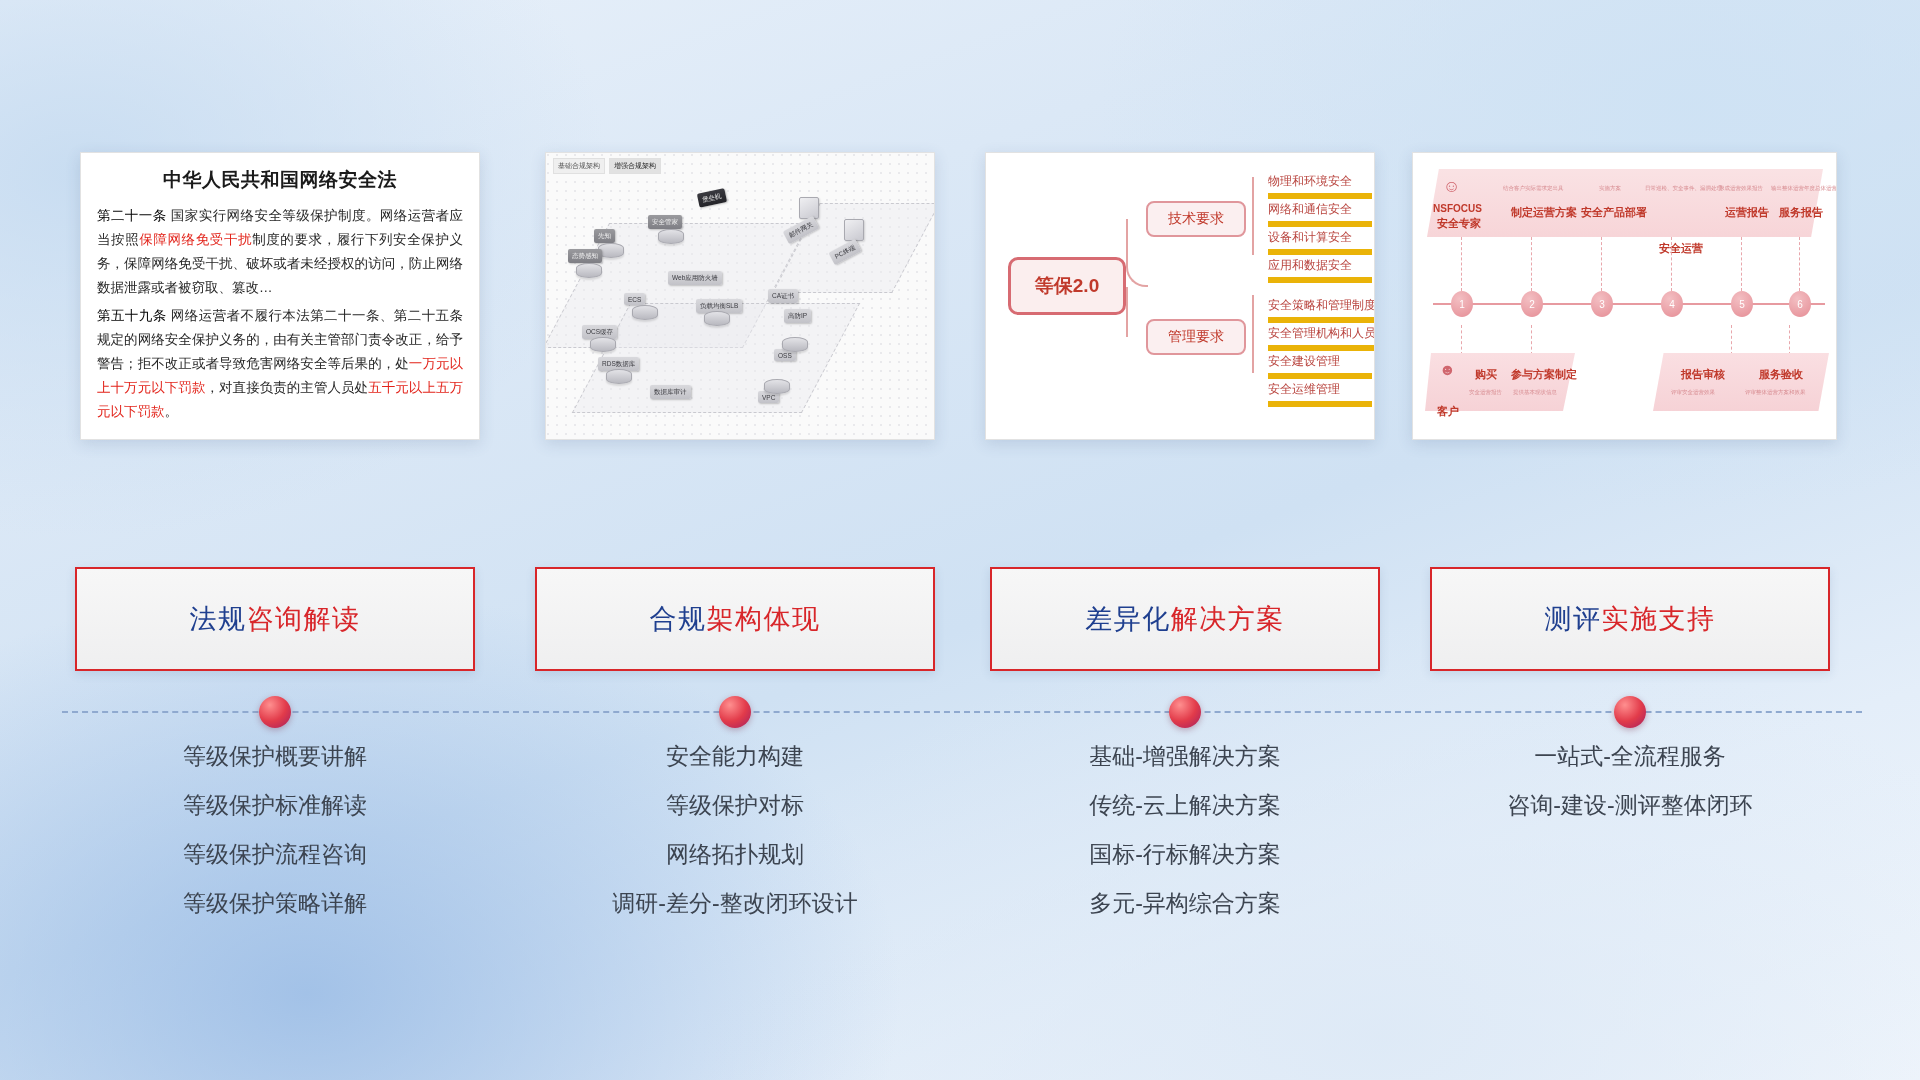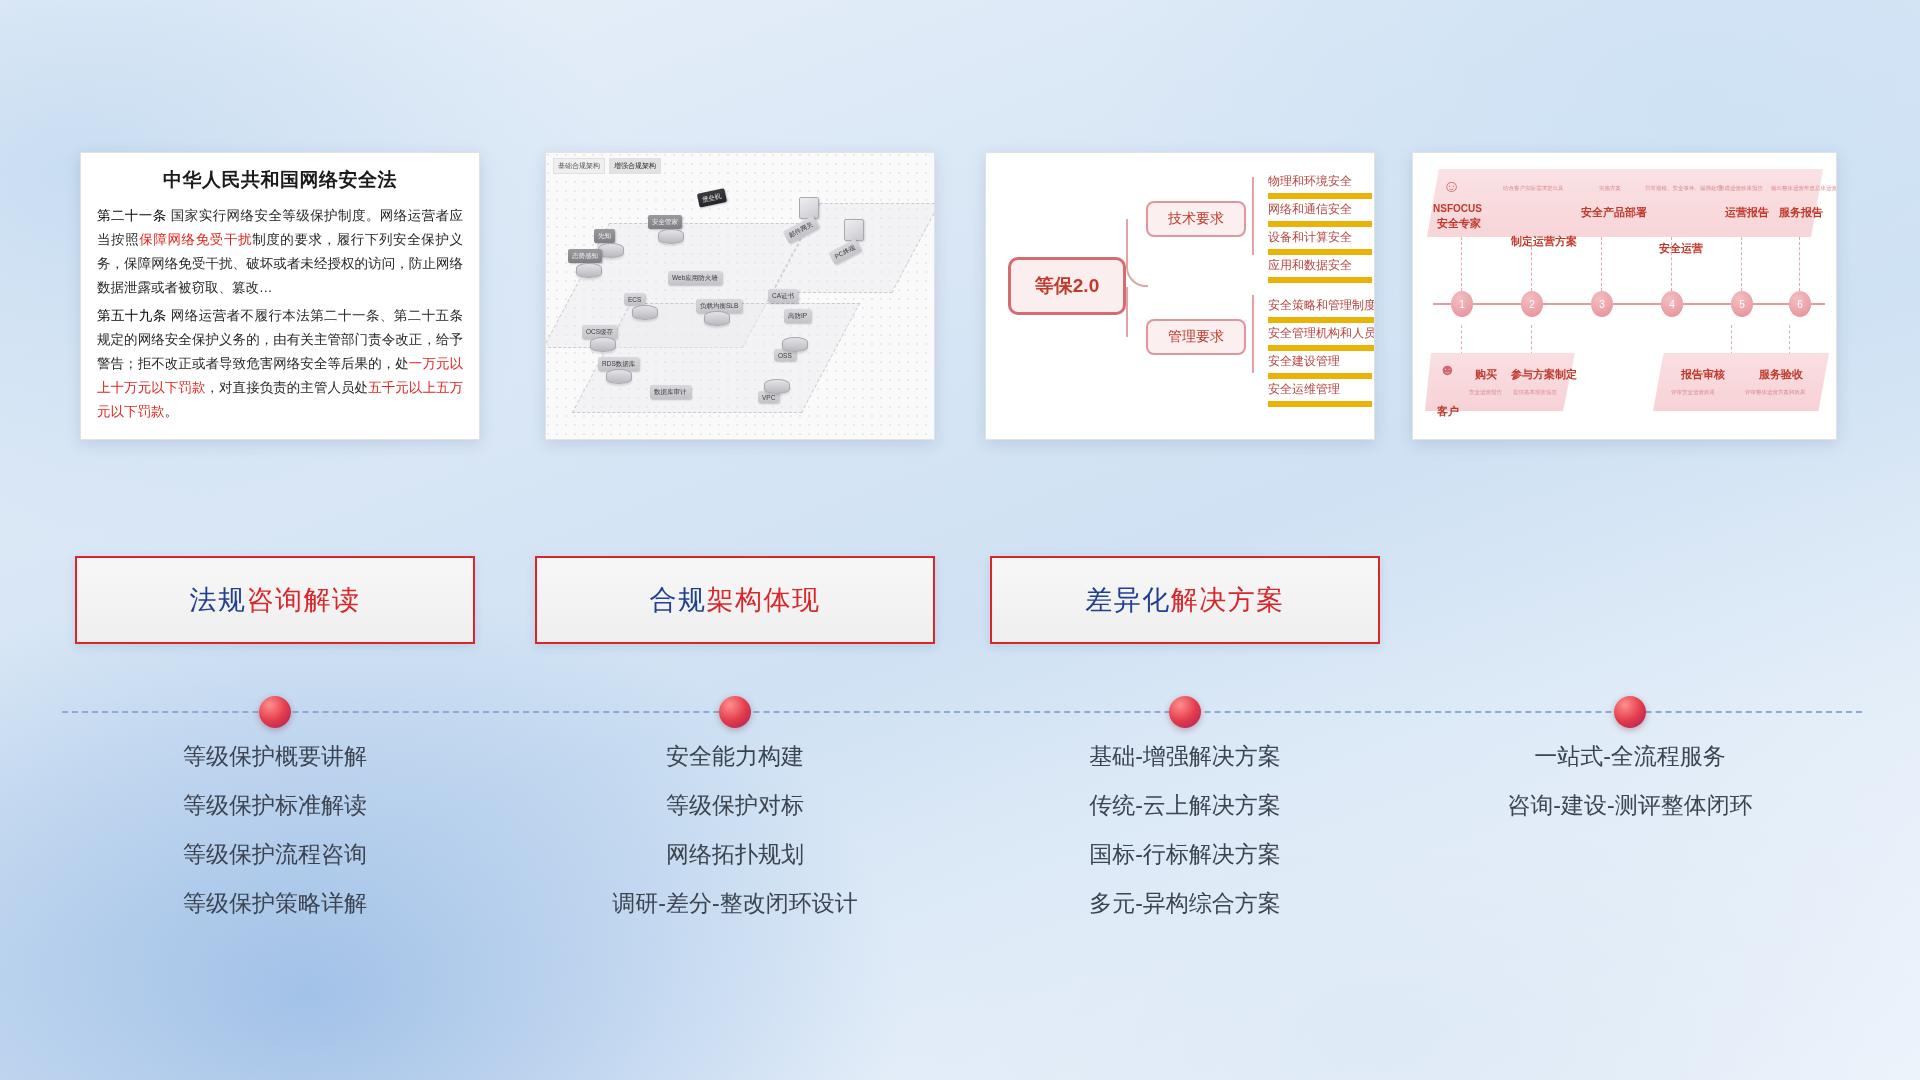--- a/index.html
+++ b/index.html
@@ -118,21 +118,21 @@
     background: radial-gradient(circle at 38% 30%, #f3bfc3, #e58d95);
     color: #fff; font-size: 10px; display: flex; align-items: center; justify-content: center;
     top: 138px;
   }
   .ns-stem { position: absolute; width: 1px; border-left: 1px dashed #e8a6ab; }
   .ns-person { position: absolute; color: #d0666e; }
 
   
   .heads { position: absolute; top: 552px; left: 0; width: 1920px; height: 88px; }
   .head-box {
-    position: absolute; top: 4px; height: 88px;
+    position: absolute; top: 15px; height: 104px;
     background: linear-gradient(180deg,#f7f7f7,#efeff0);
     border: 2px solid #d8262a;
     box-shadow: 0 3px 9px rgba(70,100,140,0.15);
     display: flex; align-items: center; justify-content: center;
   }
   .head-box .txt { font-size: 27px; font-weight: 500; letter-spacing: 1.5px; }
   .hb1 { left: 75px;   width: 400px; }
   .hb2 { left: 535px;  width: 400px; }
   .hb3 { left: 990px;  width: 390px; }
   .hb4 { left: 1430px; width: 400px; }
@@ -252,21 +252,21 @@
 
     <div class="card card-4">
       <div class="ns">
         <div class="ns-band"></div>
 
         <div class="ns-person" style="left:30px; top:24px; font-size:17px;">☺</div>
         <div class="ns-label" style="left:20px; top:50px; font-size:10px;">NSFOCUS</div>
         <div class="ns-label" style="left:24px; top:63px;">安全专家</div>
 
         <div class="ns-sub" style="left:90px;  top:32px;">结合客户实际需求定出具</div>
-        <div class="ns-label" style="left:98px;  top:52px;margin-top:29px;">制定运营方案</div>
+        <div class="ns-label" style="left:98px;  top:52px;">制定运营方案</div>
         <div class="ns-sub" style="left:186px; top:32px;">实施方案</div>
         <div class="ns-label" style="left:168px; top:52px;">安全产品部署</div>
         <div class="ns-sub" style="left:232px; top:32px;">日常巡检、安全事件、漏洞处理</div>
         <div class="ns-label" style="left:246px; top:52px;margin-top:36px;">安全运营</div>
         <div class="ns-sub" style="left:306px; top:32px;">形成运营效果报告</div>
         <div class="ns-label" style="left:312px; top:52px;">运营报告</div>
         <div class="ns-sub" style="left:358px; top:32px;">输出整体运营年度总体运营效果</div>
         <div class="ns-label" style="left:366px; top:52px;">服务报告</div>
 
         <div class="ns-stem" style="left:48px;  top:84px; height:54px;"></div>
@@ -310,20 +310,23 @@
 
   <div class="heads">
     <div class="head-box hb1">
       <span class="txt"><span class="c-navy">法规</span><span class="c-red">咨询解读</span></span>
     </div>
     <div class="head-box hb2">
       <span class="txt"><span class="c-navy">合规</span><span class="c-red">架构体现</span></span>
     </div>
     <div class="head-box hb3">
       <span class="txt"><span class="c-navy">差异化</span><span class="c-red">解决方案</span></span>
+    </div>
+    <div class="head-box hb4">
+      <span class="txt"><span class="c-navy">测评</span><span class="c-red">实施支持</span></span>
     </div>
   </div>
 
   <div class="tl">
     <div class="tl-line"></div>
     <div class="tl-node" style="left:259px;"></div>
     <div class="tl-node" style="left:719px;"></div>
     <div class="tl-node" style="left:1169px;"></div>
     <div class="tl-node" style="left:1614px;"></div>
   </div>

